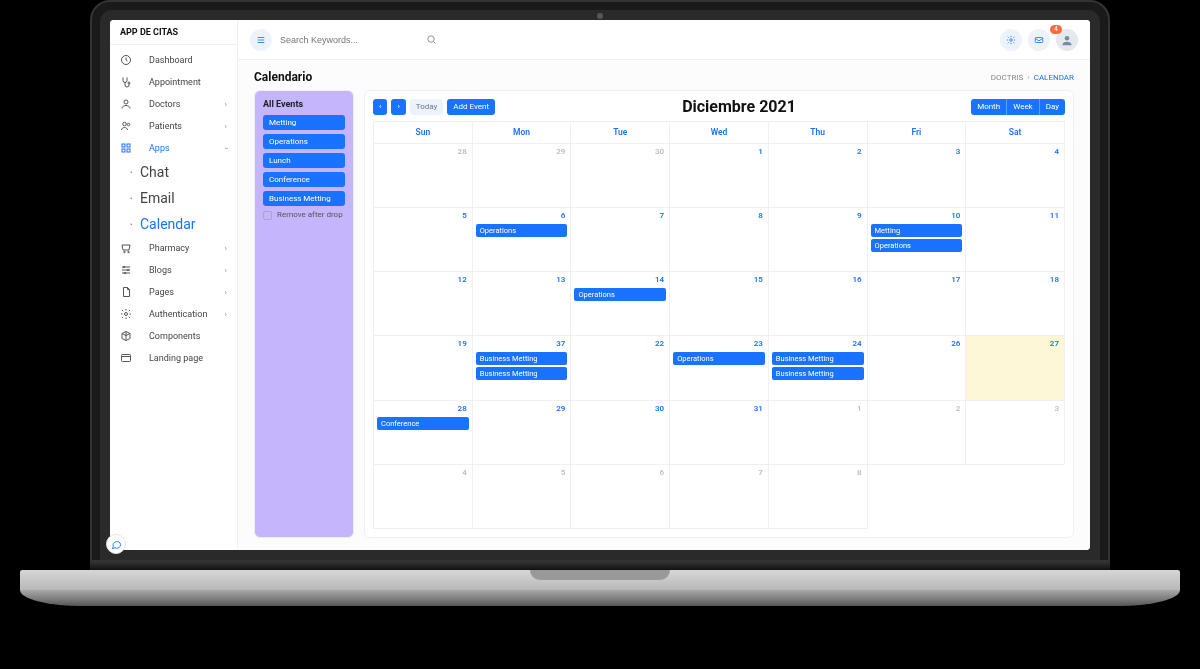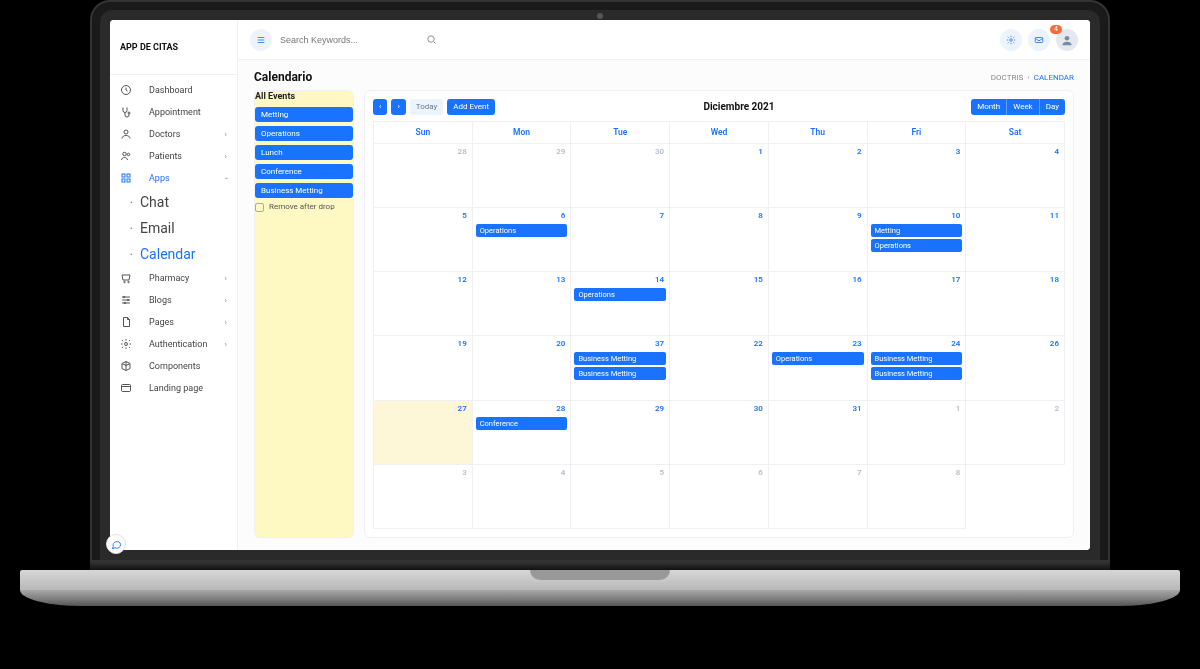--- a/index.html
+++ b/index.html
@@ -75,21 +75,21 @@
 
   
   .sidebar {
     width: 128px;
     border-right: 1px solid #eef0f3;
     display: flex;
     flex-direction: column;
     background: #fff;
   }
   .brand {
-    height: 55px;
+    height: 25px;
     display: flex;
     align-items: center;
     padding: 0 10px;
     font-weight: 700;
     font-size: 9px;
     border-bottom: 1px solid #eef0f3;
     color: #111;
   }
   .nav { padding: 4px 0; }
   .nav-item, .nav-sub {
@@ -203,24 +203,24 @@
 
   .content {
     flex: 1;
     display: flex;
     gap: 10px;
     padding: 0 16px 12px;
     min-height: 0;
   }
   .events-panel {
     width: 100px;
-    background: #fef9c3;
+    background: #c4b5fd;
     border: 1px solid #eef0f3;
     border-radius: 6px;
-    padding: 0;
+    padding: 8px;
   }
   .events-title { font-size: 9px; font-weight: 700; margin-bottom: 6px; }
   .event-pill {
     background: #1a73ff;
     color: #fff;
     font-size: 8px;
     padding: 3px 6px;
     border-radius: 3px;
     margin-bottom: 4px;
     cursor: grab;
@@ -271,21 +271,21 @@
     color: #6b7a90;
   }
   .btn-group { display: flex; margin-left: auto; border-radius: 6px; }
   .btn-group .btn { border-radius: 0; }
   .btn-group .btn:first-child { border-radius: 3px 0 0 3px; }
   .btn-group .btn:last-child { border-radius: 0 3px 3px 0; }
   .btn-group .btn + .btn { border-left: 1px solid rgba(255,255,255,.3); }
   .cal-title {
     position: absolute;
     left: 50%; transform: translateX(-50%);
-    font-size: 10px;
+    font-size: 16px;
     font-weight: 700;
     color: #111;
     padding-left: 40px;
   }
   .toolbar-rel { position: relative; }
 
   .cal-grid {
     flex: 1;
     display: grid;
     grid-template-columns: repeat(7, 1fr);
@@ -618,23 +618,20 @@
                   <div class="day">
                     <div class="daynum">17</div>
                   </div>
                   <div class="day">
                     <div class="daynum">18</div>
                   </div>
                   <div class="day">
                     <div class="daynum">19</div>
                   </div>
                   <div class="day">
-                    <div class="daynum">20</div>
-                  </div>
-                  <div class="day">
                     <div class="daynum">37</div>
                     <div class="day-events">
                       <div class="day-event">Business Metting</div>
                       <div class="day-event">Business Metting</div>
                     </div>
                   </div>
                   <div class="day">
                     <div class="daynum">22</div>
                   </div>
                   <div class="day">

